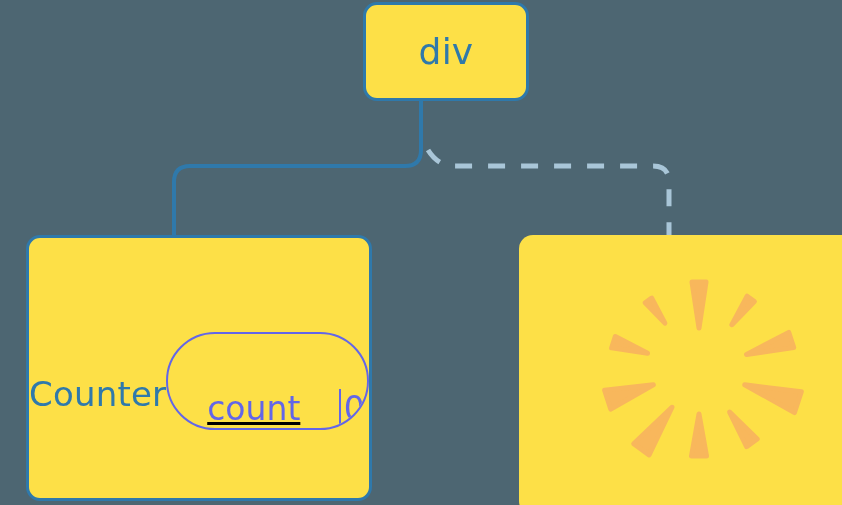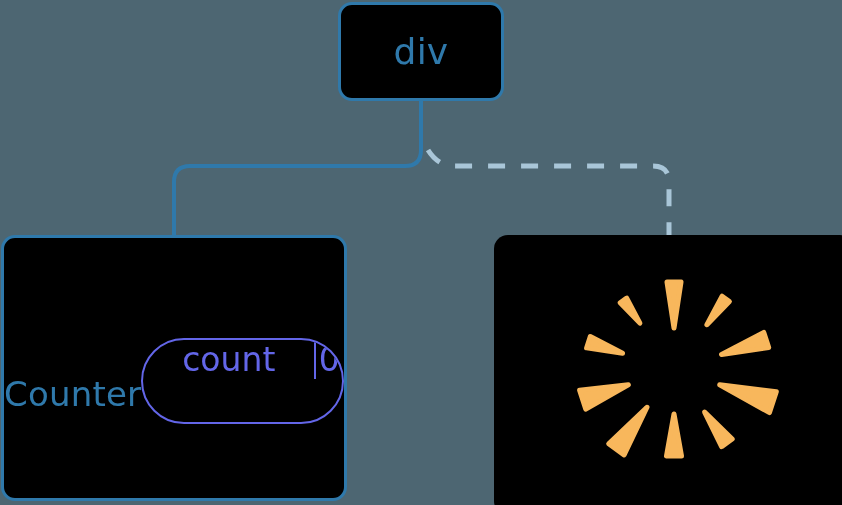--- a/index.html
+++ b/index.html
@@ -26,23 +26,24 @@
     left: 0;
     top: 0;
     width: 842px;
     height: 505px;
     z-index: 1;
   }
 
   
   .node {
     position: absolute;
-    background: #000000;
+    background: #fde047;
     box-sizing: border-box;
     z-index: 2;
+    margin-left: 25px;
   }
   .node-div {
     left: 338px;
     top: 2px;
     width: 166px;
     height: 99px;
     border: 3px solid #2f79ab;
     border-radius: 14px;
     display: flex;
     align-items: center;
@@ -69,27 +70,28 @@
     font-size: 34px;
     color: #2f79ab;
     margin-top: 52px;
     letter-spacing: 0.2px;
   }
 
   
   .state-pill {
     margin-top: 26px;
     width: 266px;
-    height: 86px;
+    height: 98px;
     border: 2px solid #6366e8;
     border-radius: 49px;
     box-sizing: border-box;
     display: flex;
-    align-items: flex-start;
+    align-items: flex-end;
     overflow: hidden;
+    text-decoration: underline;
   }
   .state-key {
     flex: 0 0 173px;
     display: flex;
     align-items: center;
     justify-content: center;
     font-size: 33px;
     color: #6366e8;
     border-right: 2px solid #6366e8;
     box-sizing: border-box;

